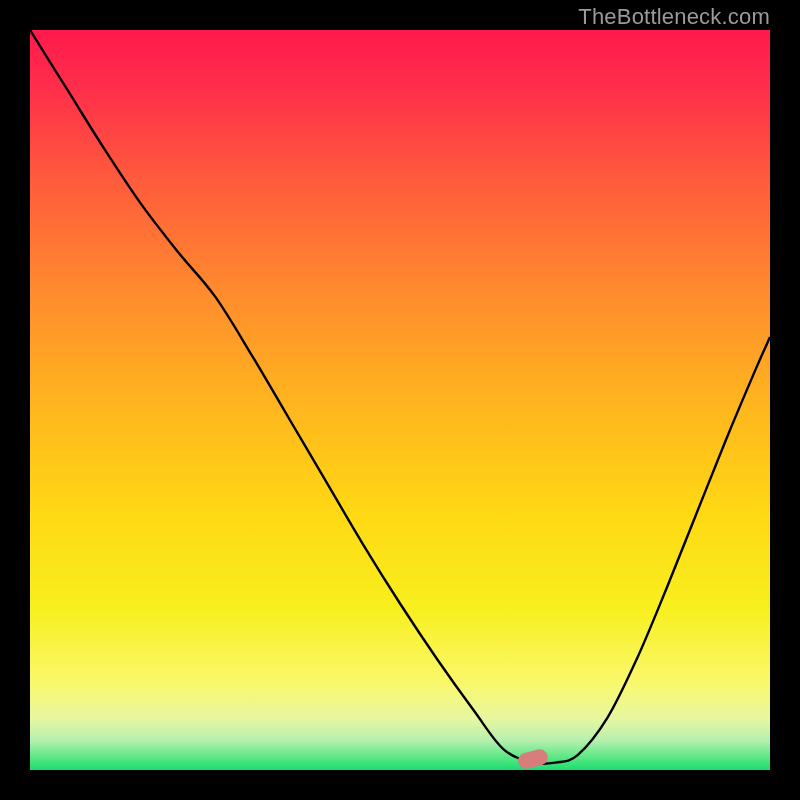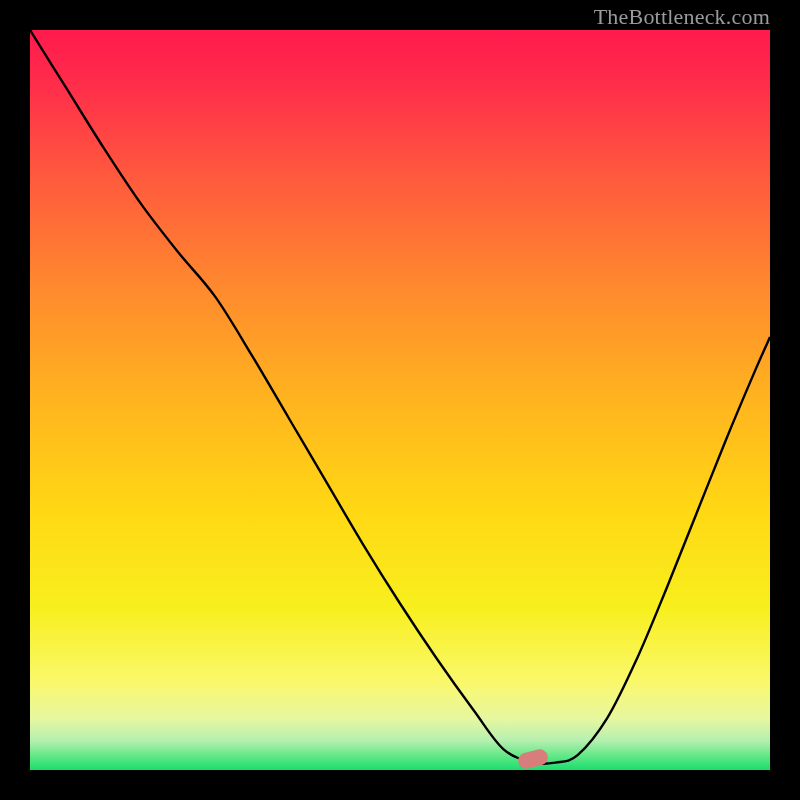--- a/index.html
+++ b/index.html
@@ -41,21 +41,21 @@
     position: absolute;
     left: 0;
     top: 0;
     width: 740px;
     height: 740px;
   }
   .watermark {
     position: absolute;
     top: 4px;
     right: 30px;
-    font-family: Liberation Serif, serif;
+    font-family: Liberation Sans, sans-serif;
     font-size: 22px;
     color: #9a9a9a;
     letter-spacing: 0.2px;
     user-select: none;
   }
   .marker {
     position: absolute;
     border-radius: 10px;
     transform: rotate(-14deg);
   }

